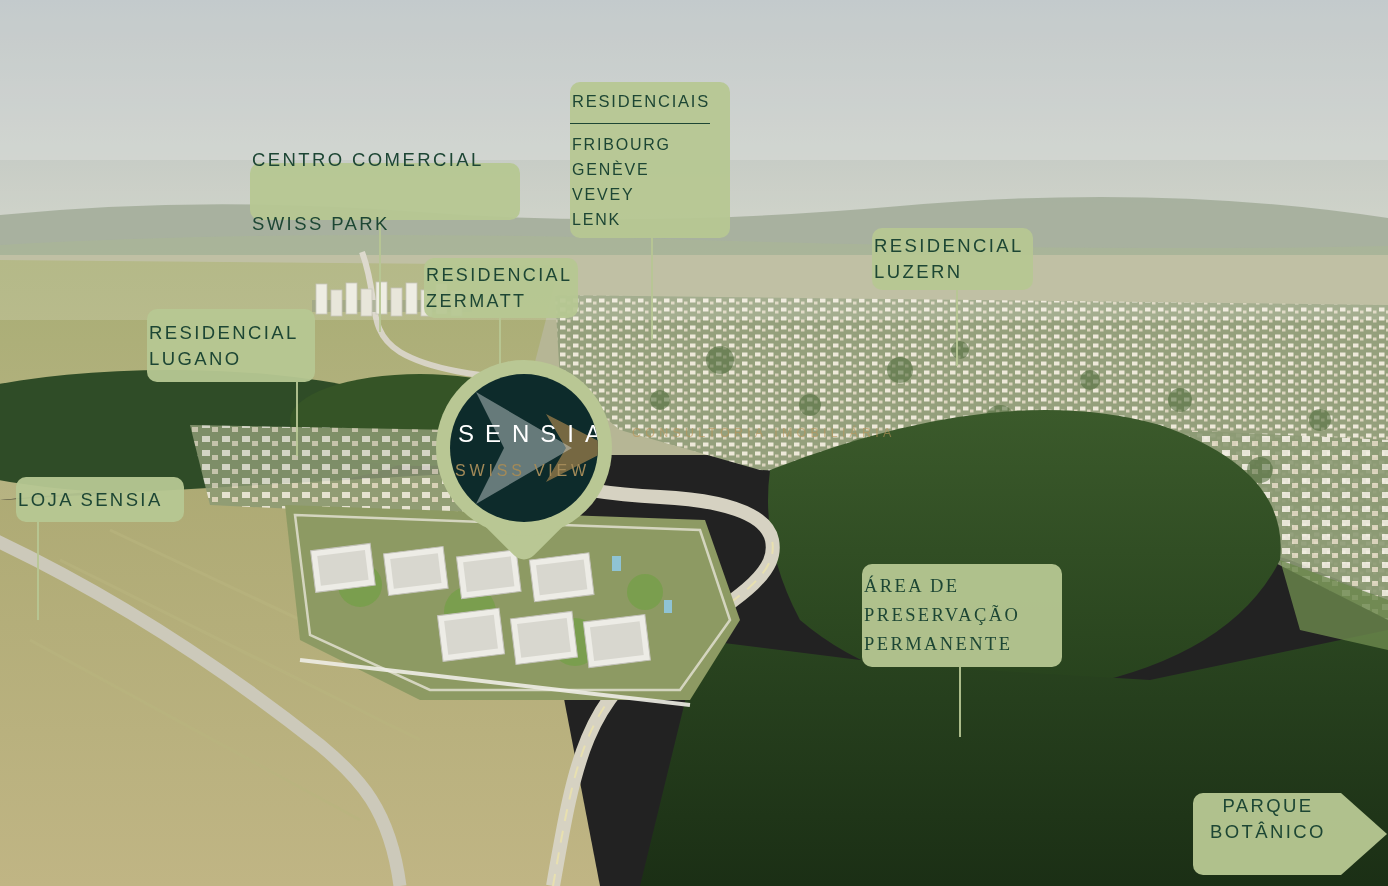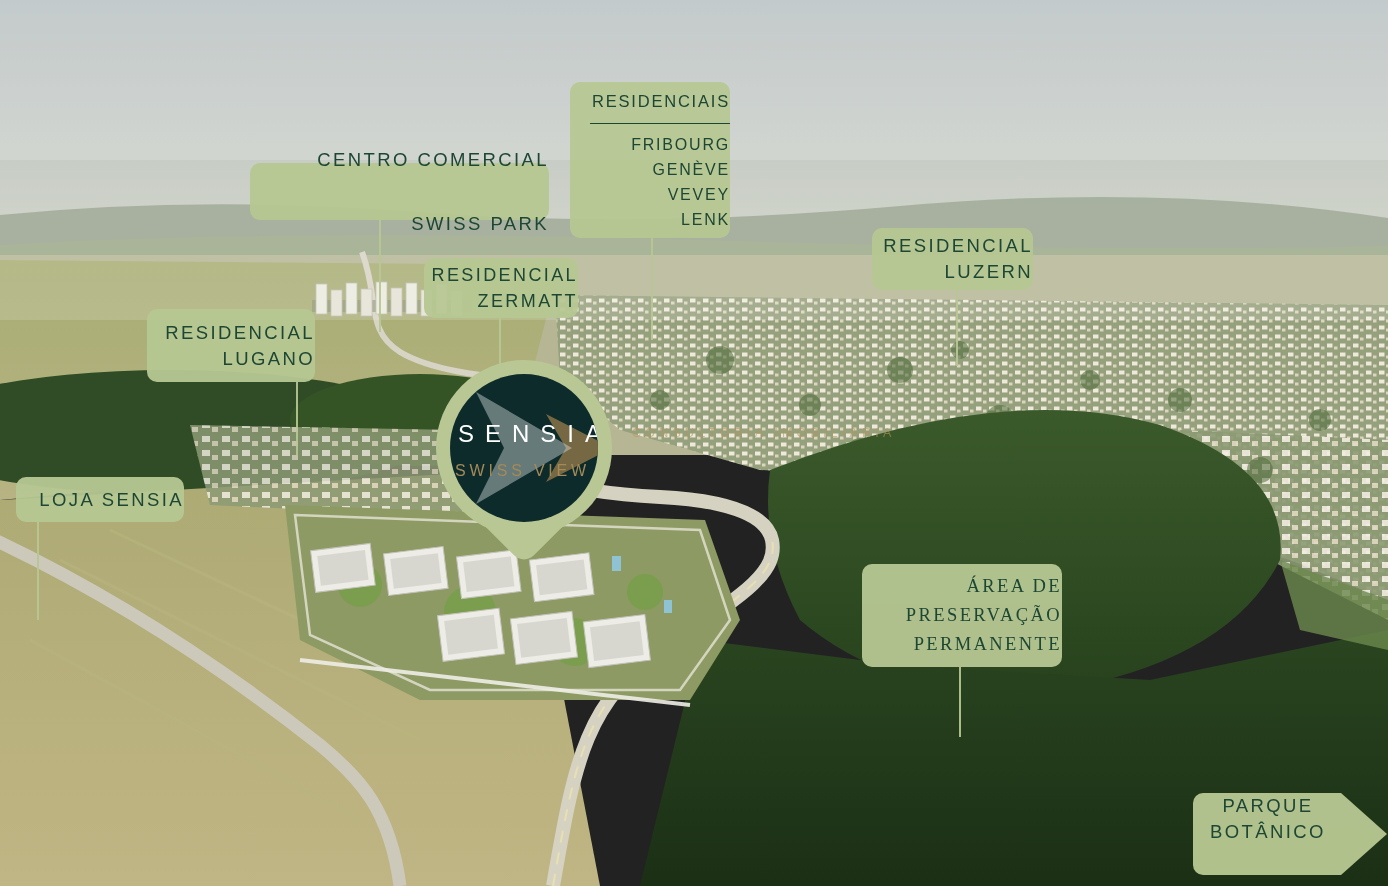--- a/index.html
+++ b/index.html
@@ -22,28 +22,28 @@
     font-size:12.5px;letter-spacing:4.2px;
     color:rgba(186,148,88,0.60);white-space:nowrap;
   }
 
   
   .callout{
     position:absolute;z-index:3;
     background:rgba(182,199,146,0.95);
     border-radius:10px;
     color:#1d4634;
-    display:flex;flex-direction:column;align-items:flex-end;justify-content:center;
+    display:flex;flex-direction:column;align-items:flex-start;justify-content:center;
     text-align:center;
   }
   .cl{display:block;font-size:18.5px;letter-spacing:2.4px;line-height:26px;white-space:nowrap;padding-left:2px;}
   .co-residenciais{left:570px;top:82px;width:160px;height:156px;}
   .co-residenciais .cl{font-size:16px;line-height:25px;letter-spacing:1.8px;}
   .co-residenciais .cl.title{font-size:16.5px;padding-bottom:9px;margin-bottom:8px;border-bottom:1.5px solid #1d4634;}
-  .co-centro{left:250px;top:163px;width:299px;height:57px;gap:40px;}
+  .co-centro{left:250px;top:163px;width:270px;height:57px;gap:40px;}
   .co-centro .cl{line-height:24px;}
   .co-zermatt{left:424px;top:258px;width:154px;height:60px;}
   .co-zermatt .cl{line-height:26px;font-size:18px;}
   .co-luzern{left:872px;top:228px;width:161px;height:62px;}
   .co-lugano{left:147px;top:309px;width:168px;height:73px;}
   .co-loja{left:16px;top:477px;width:168px;height:45px;}
   .co-area{left:862px;top:564px;width:200px;height:103px;font-family:Liberation Serif, serif;}
   .co-area .cl{line-height:29px;}
 
   

